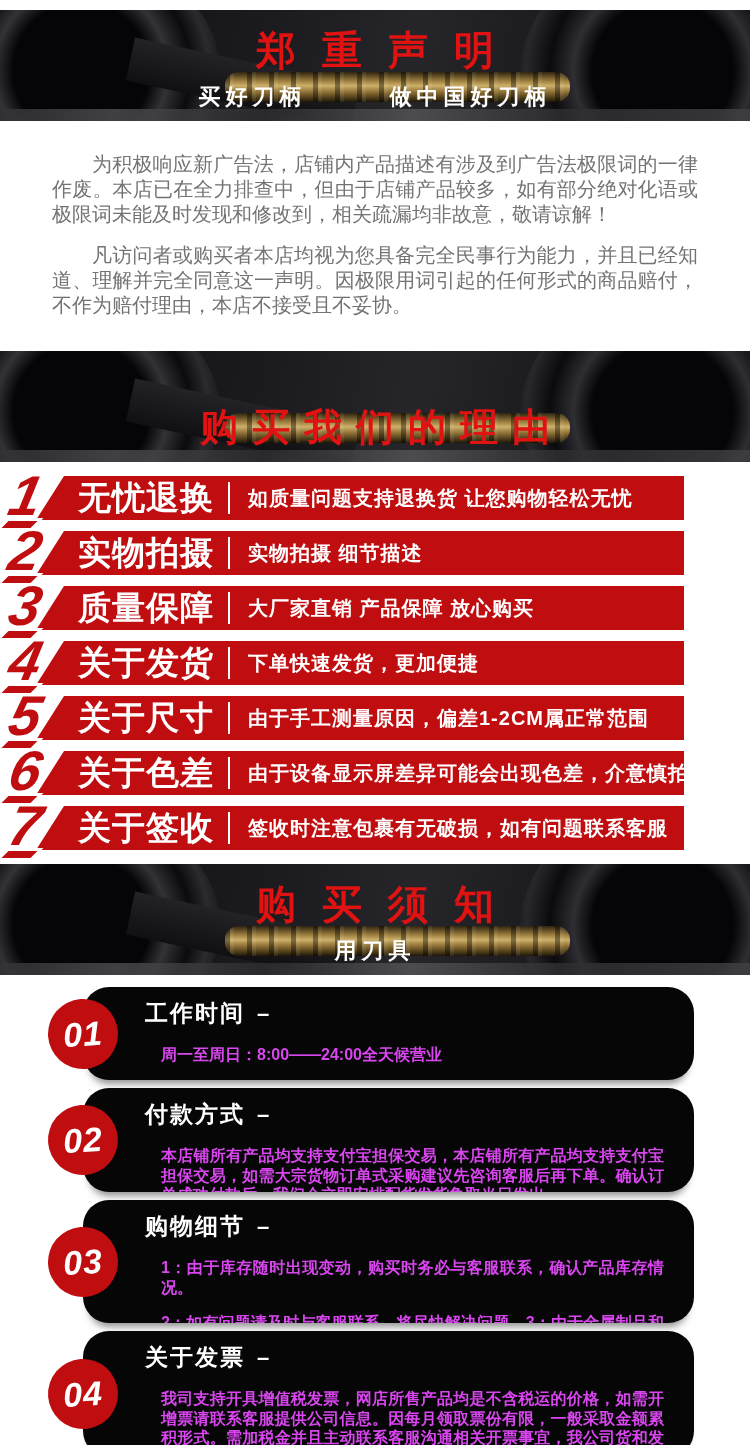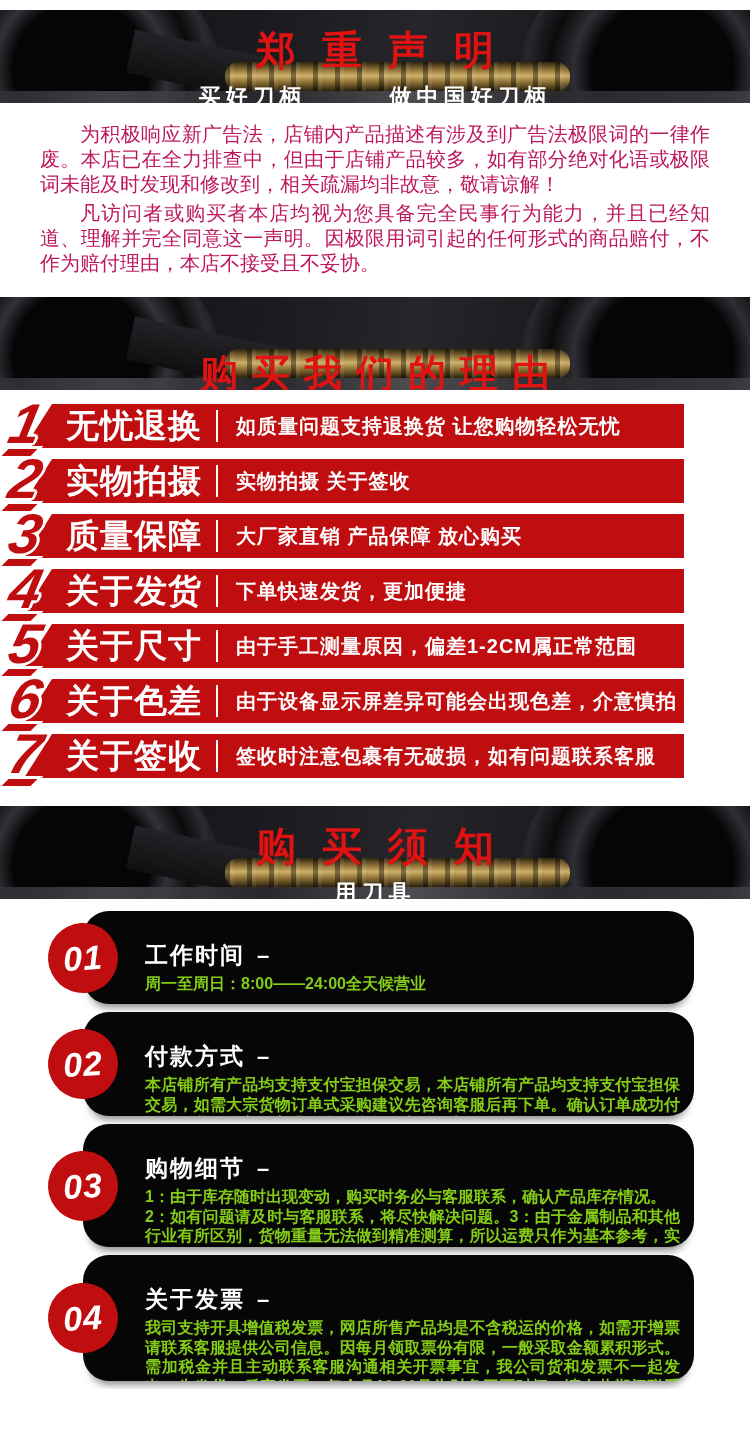--- a/index.html
+++ b/index.html
@@ -5,21 +5,21 @@
   html,body{margin:0;padding:0;}
   body{
     width:750px;background:#ffffff;
     font-family:"Liberation Sans","DejaVu Sans",sans-serif;
     -webkit-font-smoothing:antialiased;
   }
   .page{width:750px;overflow:hidden;background:#fff;}
 
   
   .photo-banner{
-    position:relative;height:93px;overflow:hidden;
+    position:relative;height:111px;overflow:hidden;
     background:linear-gradient(100deg,#0d0d0f,#1b1b1f 35%,#26262a 55%,#18181b 78%,#0e0e10);
   }
   .pb-disc{position:absolute;border-radius:50%;}
   .pb-disc.left{left:-110px;top:-62px;width:330px;height:245px;
     background:radial-gradient(circle at 58% 50%,#050507 0 30%,#323237 38%,#0b0b0d 48%,#2a2a2f 56%,#101013 66%,rgba(16,16,19,0) 70%);}
   .pb-disc.right{right:-110px;top:-66px;width:340px;height:255px;
     background:radial-gradient(circle at 42% 50%,#050507 0 30%,#2e2e33 38%,#0b0b0d 48%,#27272c 58%,#101013 68%,rgba(16,16,19,0) 72%);}
   .pb-arm{position:absolute;left:17%;top:46%;width:230px;height:44px;
     background:linear-gradient(180deg,#232327,#101012);transform:rotate(12deg);}
   .pb-spindle{position:absolute;left:30%;right:24%;top:56%;height:30px;border-radius:14px;
@@ -31,34 +31,34 @@
   .pb-content{position:relative;z-index:2;text-align:center;}
   .pb-title{font-weight:bold;color:#e01212;line-height:1.05;}
   .b1{margin-top:10px;}
   .b1 .pb-title,.b3 .pb-title{font-size:40px;letter-spacing:26px;text-indent:26px;}
   .b2 .pb-title{font-size:38px;letter-spacing:14px;text-indent:14px;padding-top:57px;}
   .b1 .pb-title{padding-top:19px;}
   .b3 .pb-title{padding-top:19px;}
   .pb-subrow{display:flex;justify-content:center;gap:83px;color:#fff;font-weight:bold;
     font-size:22px;letter-spacing:5px;margin-top:11px;}
   .b3 .pb-subrow{gap:108px;text-align:right;}
-  .b3{margin-top:28px;}
+  .b3{margin-top:14px;}
 
   
   .disclaimer{padding:15px 36px 17px 36px;background:#fff;}
   .disclaimer p{
-    margin:4px;color:#be185d;font-size:20px;line-height:25px;font-weight:500;
+    margin:16px;color:#737373;font-size:20px;line-height:25px;font-weight:500;
     text-align:justify;text-indent:2em;word-break:break-all;
   }
 
   
   .reasons{padding-top:14px;background:#fff;}
   .reason{position:relative;height:44px;margin-bottom:11px;}
   .r-bar{
-    position:absolute;left:24px;right:66px;top:0;height:44px;background:#c00d10;
+    position:absolute;left:36px;right:66px;top:0;height:44px;background:#c00d10;
     clip-path:polygon(28px 0,100% 0,100% 100%,0 100%);
     display:flex;align-items:center;padding-left:42px;box-sizing:border-box;
   }
   .r-title{font-size:33px;font-weight:bold;color:#fff;letter-spacing:1px;white-space:nowrap;}
   .r-div{width:2px;height:32px;background:#fff;margin:0 18px 0 14px;flex:0 0 auto;}
   .r-desc{font-size:20px;font-weight:bold;color:#fff;letter-spacing:1px;white-space:nowrap;}
   .r-num{
     position:absolute;left:10px;top:-8px;z-index:2;color:#c00d10;
     font-size:56px;font-weight:900;font-style:italic;line-height:1;
     transform:skewX(-12deg);
@@ -81,25 +81,25 @@
   .card.c2{height:104px;}
   .card.c3{height:123px;}
   .card.c4{height:126px;}
   .c-inner{height:100%;overflow:hidden;padding:8px 14px 0 62px;box-sizing:border-box;}
   .badge{
     position:absolute;left:-35px;top:50%;transform:translateY(-50%) rotate(-4deg);
     width:70px;height:70px;border-radius:50%;background:#c00d10;z-index:3;
     display:flex;align-items:center;justify-content:center;
     color:#fff;font-size:34px;font-weight:bold;font-style:italic;letter-spacing:1px;
   }
-  .c-title-row{display:flex;align-items:center;gap:12px;margin:21px 0 3px 0;}
+  .c-title-row{display:flex;align-items:center;gap:12px;margin:3px 0 3px 0;}
   .c-title{font-size:23px;font-weight:bold;color:#fff;letter-spacing:2px;white-space:nowrap;}
   .c-dash{font-size:22px;font-weight:bold;color:#fff;}
   .c-body{
-    margin:0;color:#84cc16;font-size:16px;line-height:19.5px;font-weight:bold;
+    margin:16px;color:#d946ef;font-size:16px;line-height:19.5px;font-weight:bold;
     text-align:justify;word-break:break-all;
   }
 </style>
 </head>
 <body>
 
 <div class="page">
 
   <section class="photo-banner b1">
     <div class="pb-disc left"></div>
@@ -143,21 +143,21 @@
         <span class="r-desc">如质量问题支持退换货 让您购物轻松无忧</span>
       </div>
     </div>
 
     <div class="reason">
       <span class="r-num">2</span>
       <span class="r-underline"></span>
       <div class="r-bar">
         <span class="r-title">实物拍摄</span>
         <span class="r-div"></span>
-        <span class="r-desc">实物拍摄 关于签收</span>
+        <span class="r-desc">实物拍摄 细节描述</span>
       </div>
     </div>
 
     <div class="reason">
       <span class="r-num">3</span>
       <span class="r-underline"></span>
       <div class="r-bar">
         <span class="r-title">质量保障</span>
         <span class="r-div"></span>
         <span class="r-desc">大厂家直销 产品保障 放心购买</span>

